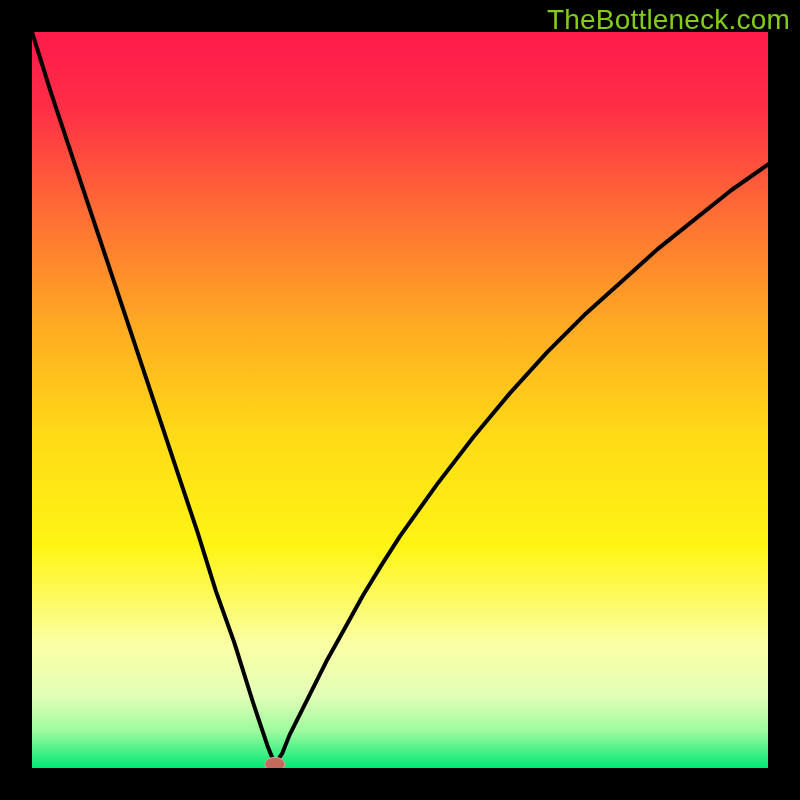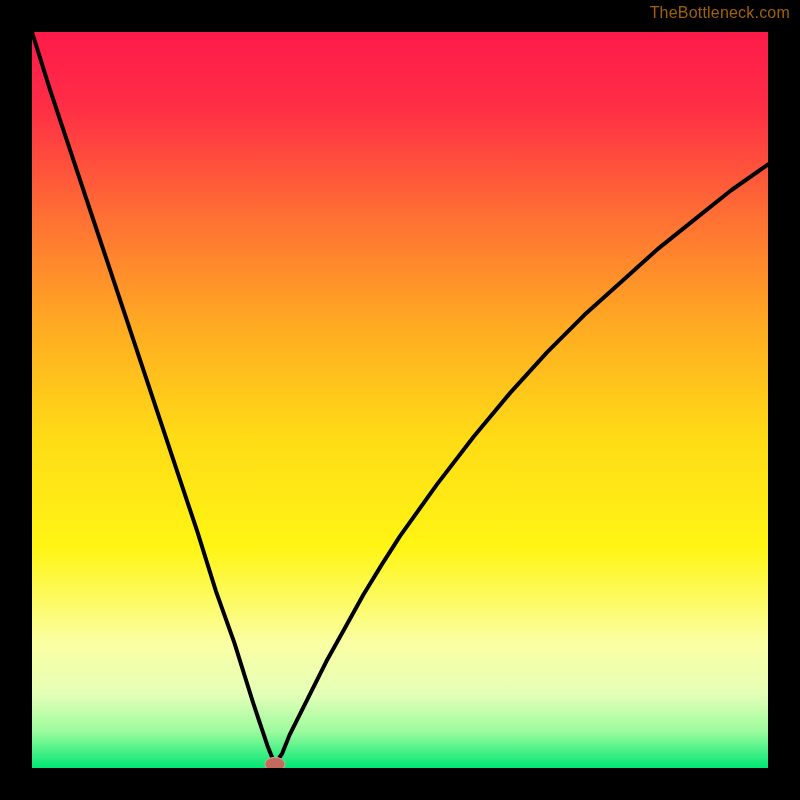--- a/index.html
+++ b/index.html
@@ -20,22 +20,22 @@
     background: #000;
   }
   .plot {
     position: absolute;
     box-sizing: border-box;
   }
   .watermark {
     position: absolute;
     top: 4px;
     right: 10px;
-    color: #a16207;
-    font-size: 16px;
+    color: #84cc16;
+    font-size: 28px;
     font-weight: 400;
     letter-spacing: 0.2px;
   }
   svg { display: block; }
 </style>
 </head>
 <body>
 <div class="frame">
 
   <div class="watermark">TheBottleneck.com</div>

